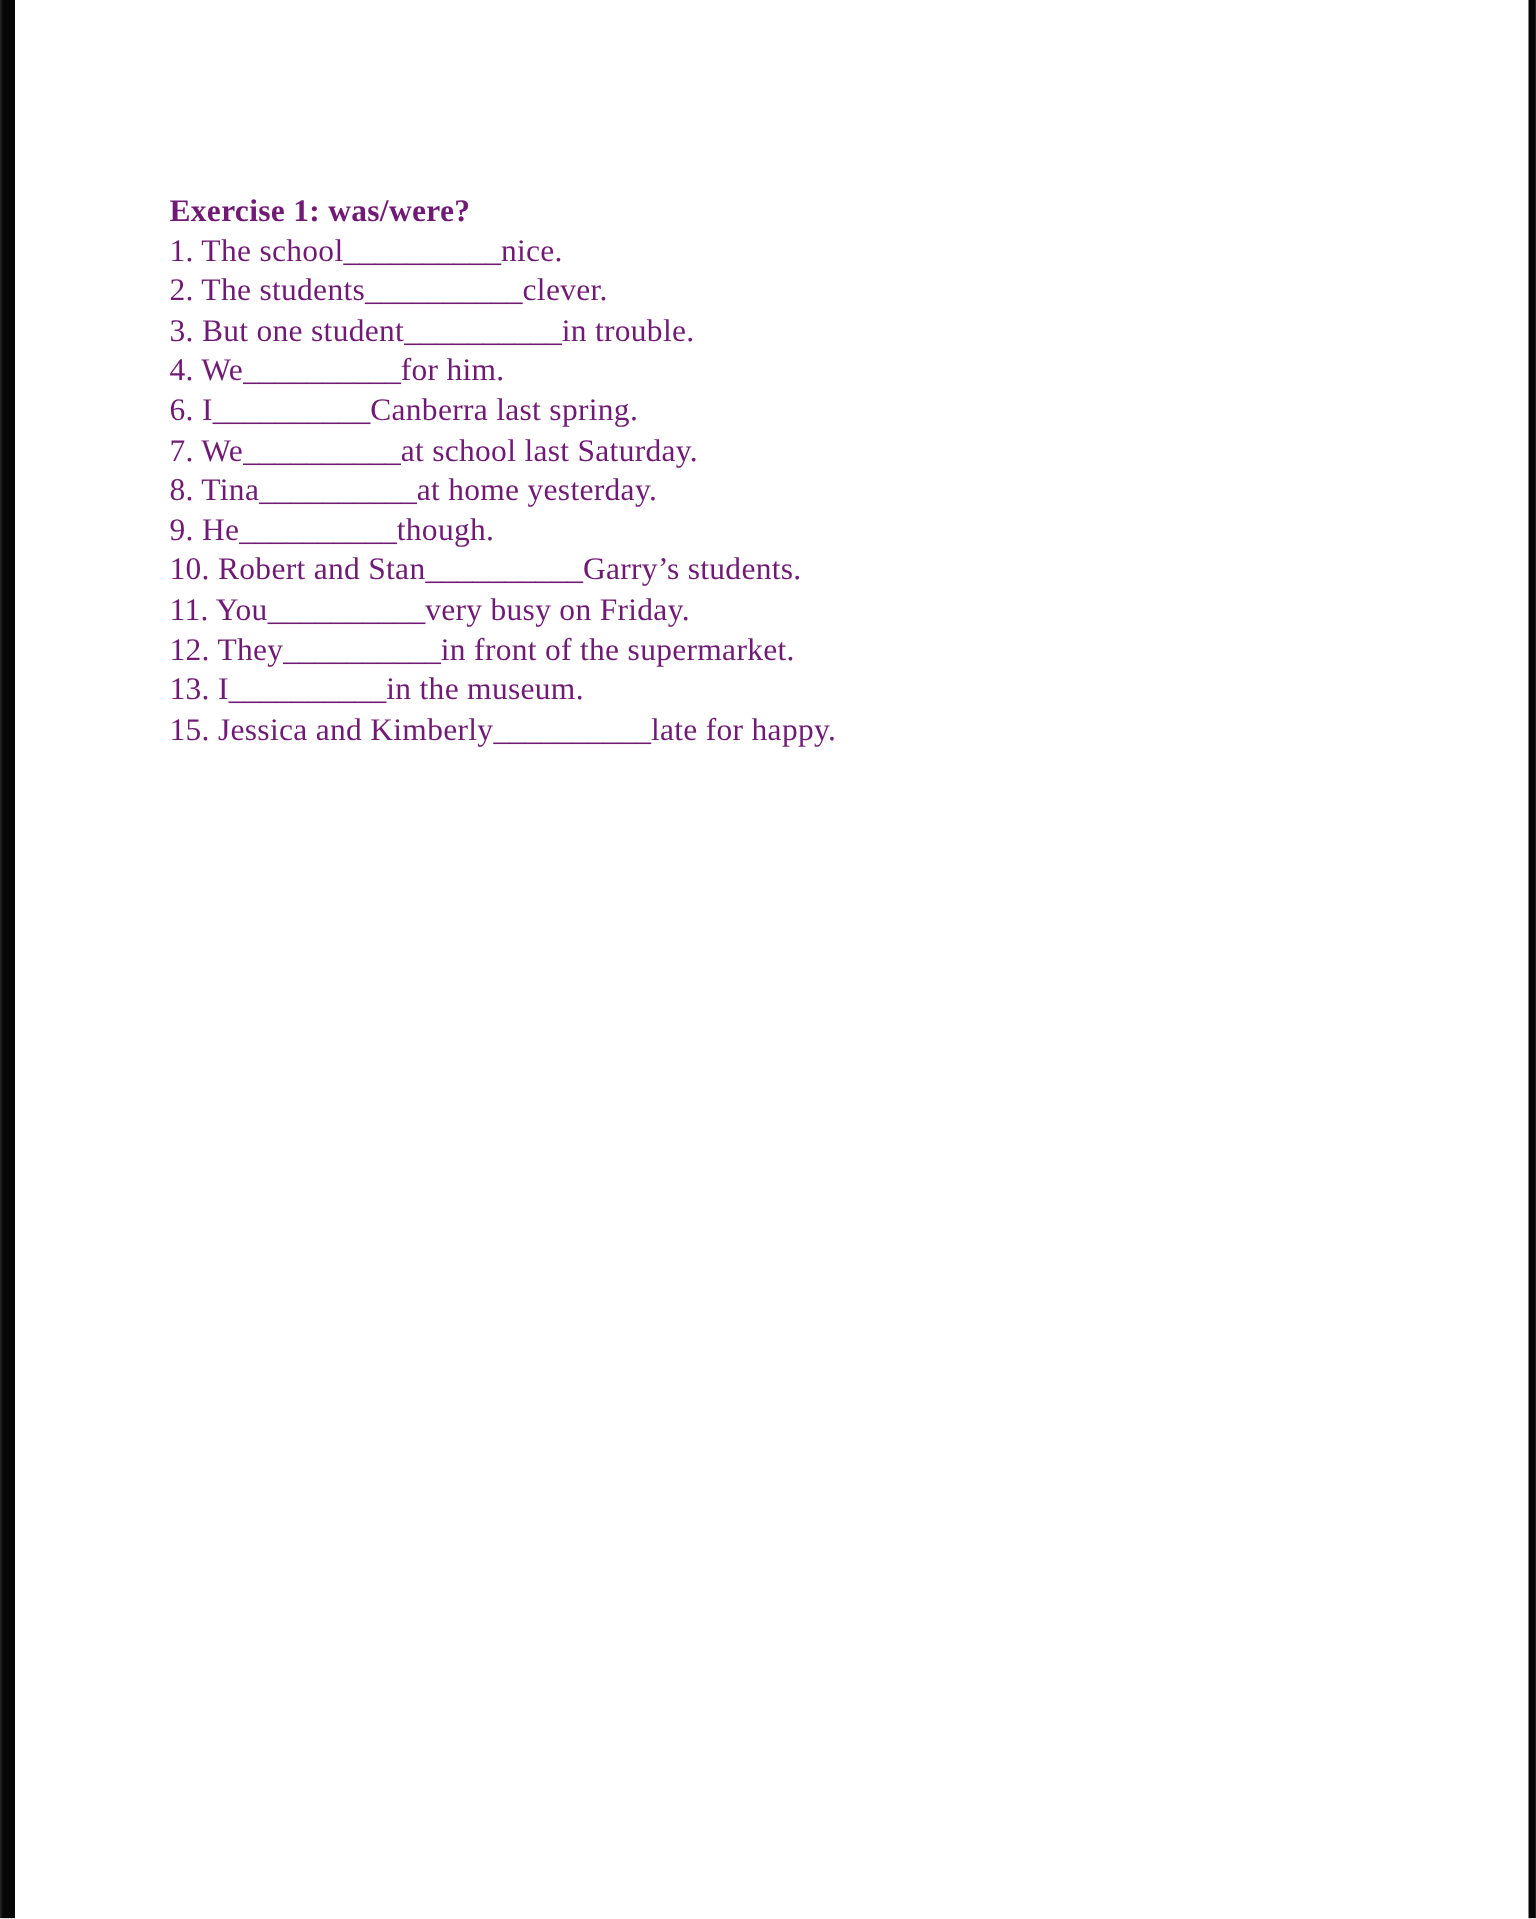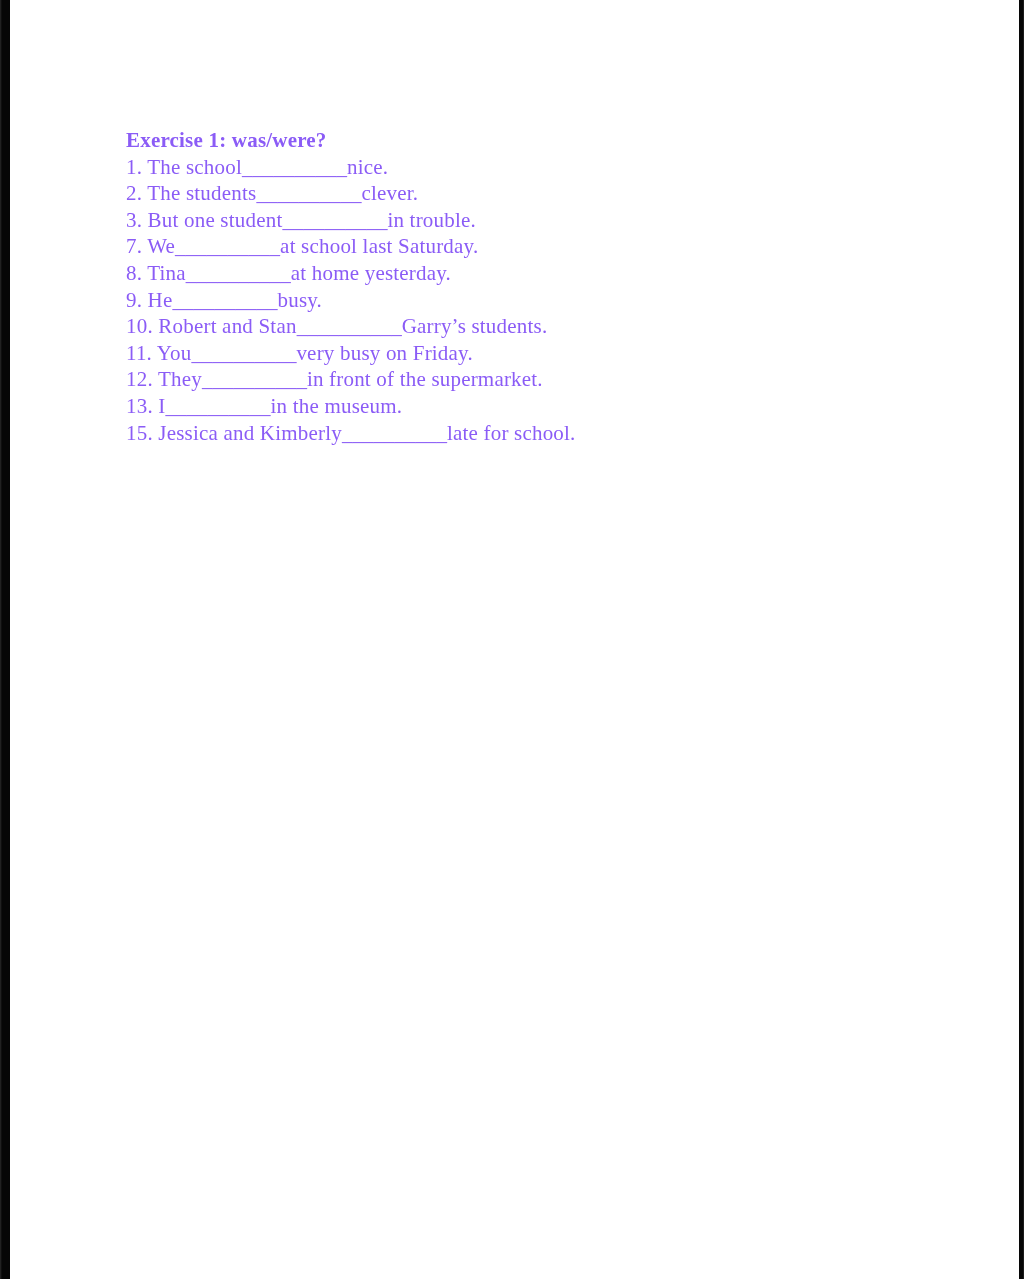--- a/index.html
+++ b/index.html
@@ -25,24 +25,24 @@
     width: 10px;
     background: linear-gradient(to right, #2a2a2a 0px, #060606 2px, #060606 100%);
   }
   .edge-bar.right {
     right: 0;
     width: 5px;
     background: linear-gradient(to right, #060606 0px, #060606 4px, #303030 5px);
   }
   .content {
     position: absolute;
-    left: 126px;
+    left: 113px;
     top: 127px;
     width: 760px;
-    color: #8b5cf6;
+    color: #701a75;
     filter: blur(0.35px);
   }
   .title {
     font-weight: bold;
     font-size: 21px;
     line-height: 26.6px;
     letter-spacing: 0.2px;
     white-space: nowrap;
   }
   .line {
@@ -61,23 +61,25 @@
 <div class="page">
   <div class="edge-bar left"></div>
   <div class="edge-bar right"></div>
 
   <div class="content">
     <div class="title">Exercise 1: was/were?</div>
     <div class="lines" id="exercise-lines">
         <div class="line"><span>1. </span><span>The school</span><span class="blank">__________</span><span>nice.</span></div>
         <div class="line"><span>2. </span><span>The students</span><span class="blank">__________</span><span>clever.</span></div>
         <div class="line"><span>3. </span><span>But one student</span><span class="blank">__________</span><span>in trouble.</span></div>
+        <div class="line"><span>4. </span><span>We</span><span class="blank">__________</span><span>for him.</span></div>
+        <div class="line"><span>6. </span><span>I</span><span class="blank">__________</span><span>Canberra last spring.</span></div>
         <div class="line"><span>7. </span><span>We</span><span class="blank">__________</span><span>at school last Saturday.</span></div>
         <div class="line"><span>8. </span><span>Tina</span><span class="blank">__________</span><span>at home yesterday.</span></div>
-        <div class="line"><span>9. </span><span>He</span><span class="blank">__________</span><span>busy.</span></div>
+        <div class="line"><span>9. </span><span>He</span><span class="blank">__________</span><span>though.</span></div>
         <div class="line"><span>10. </span><span>Robert and Stan</span><span class="blank">__________</span><span>Garry’s students.</span></div>
         <div class="line"><span>11. </span><span>You</span><span class="blank">__________</span><span>very busy on Friday.</span></div>
         <div class="line"><span>12. </span><span>They</span><span class="blank">__________</span><span>in front of the supermarket.</span></div>
         <div class="line"><span>13. </span><span>I</span><span class="blank">__________</span><span>in the museum.</span></div>
-        <div class="line"><span>15. </span><span>Jessica and Kimberly</span><span class="blank">__________</span><span>late for school.</span></div>
+        <div class="line"><span>15. </span><span>Jessica and Kimberly</span><span class="blank">__________</span><span>late for happy.</span></div>
       </div>
   </div>
 </div>
 
 </body></html>

